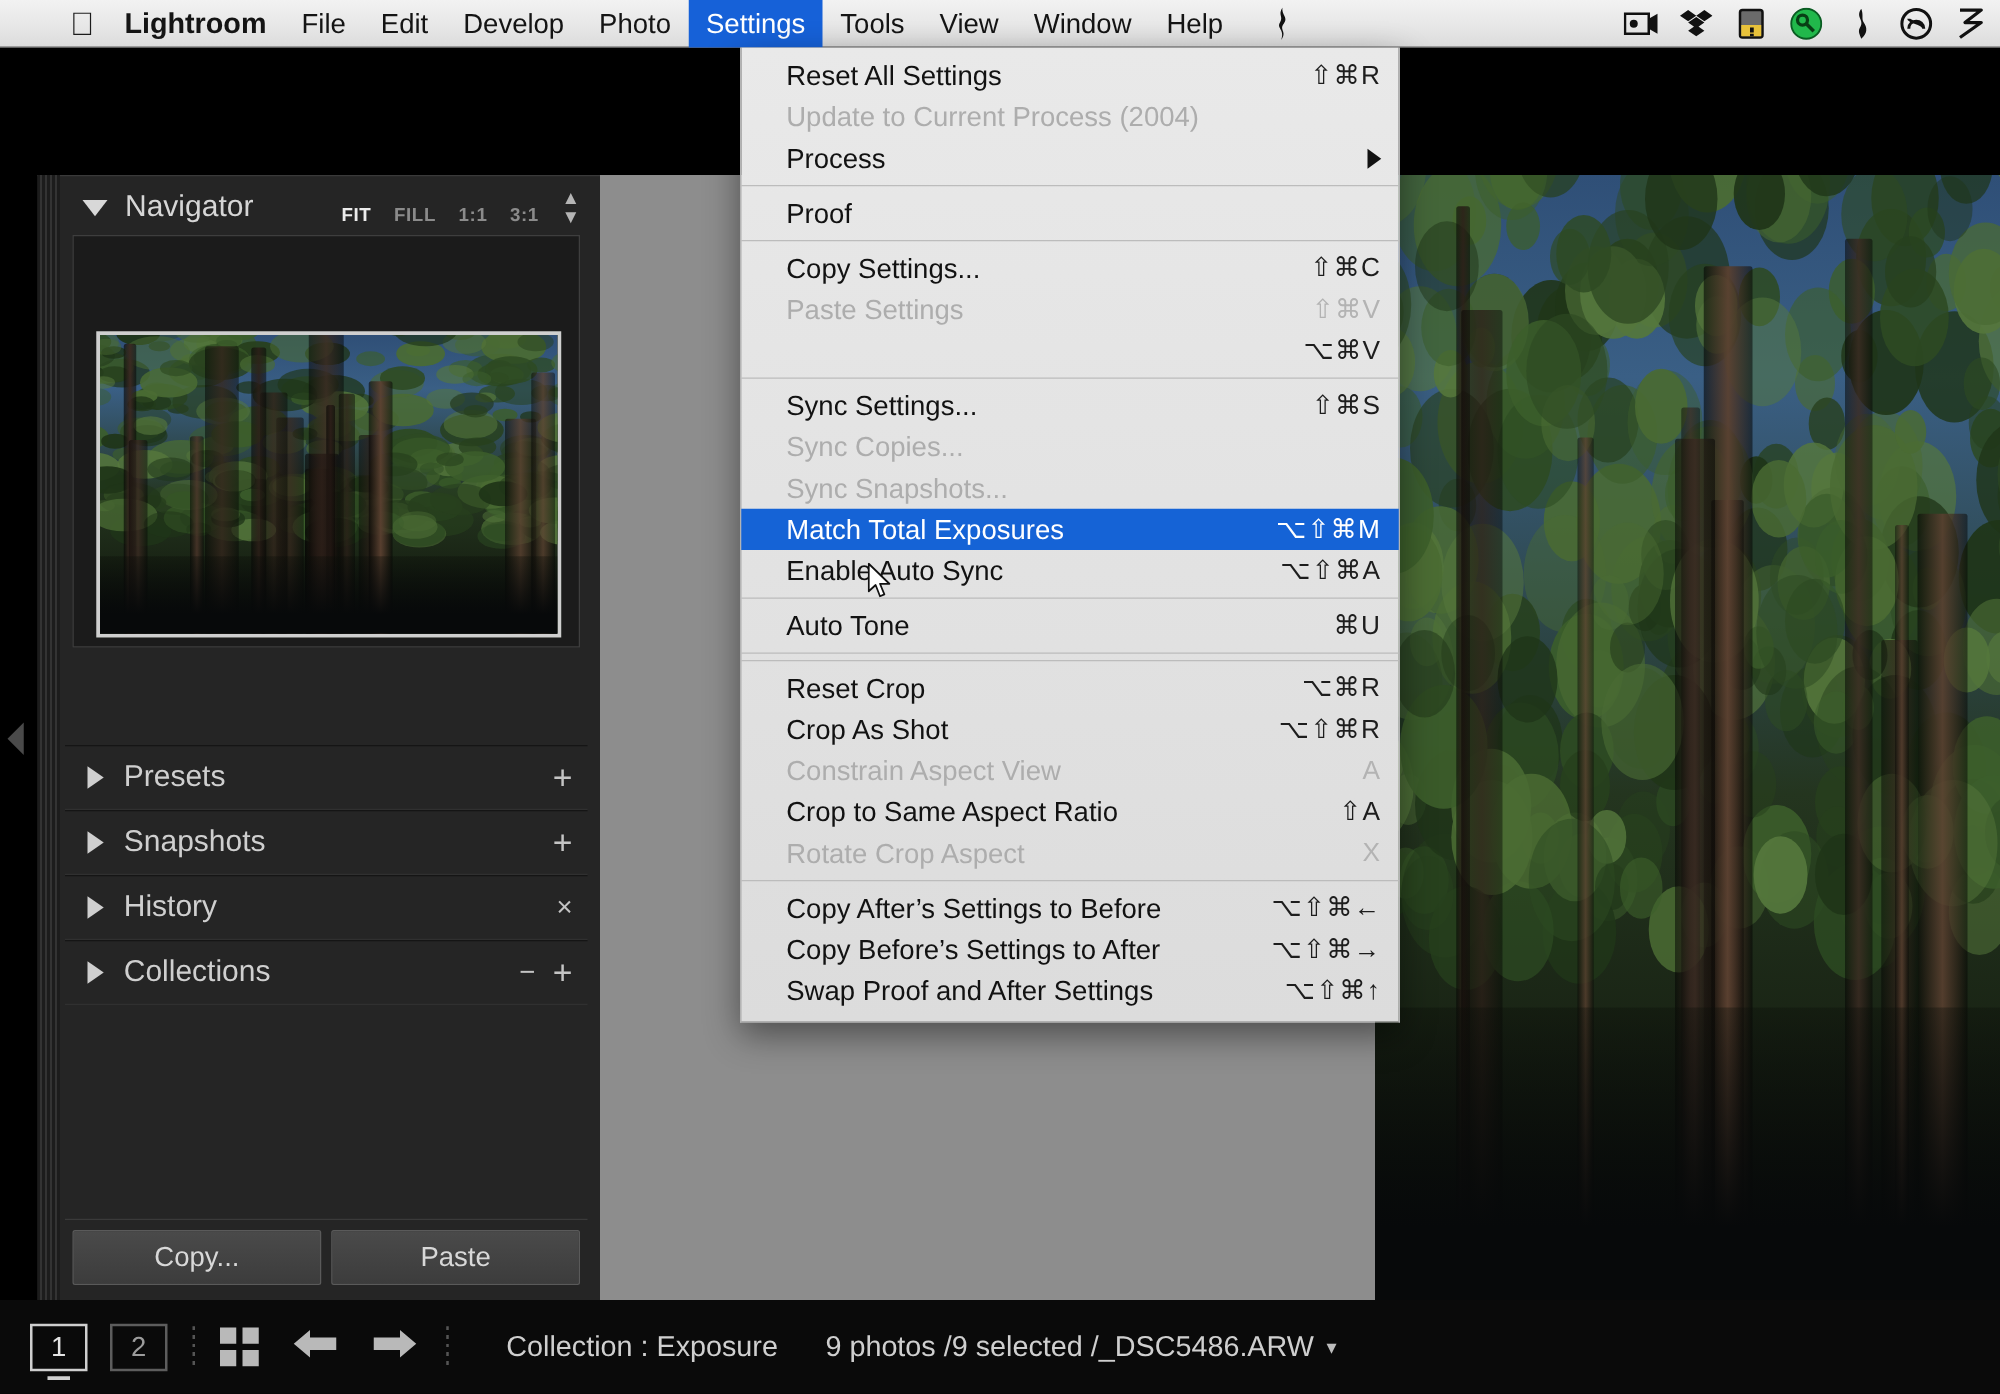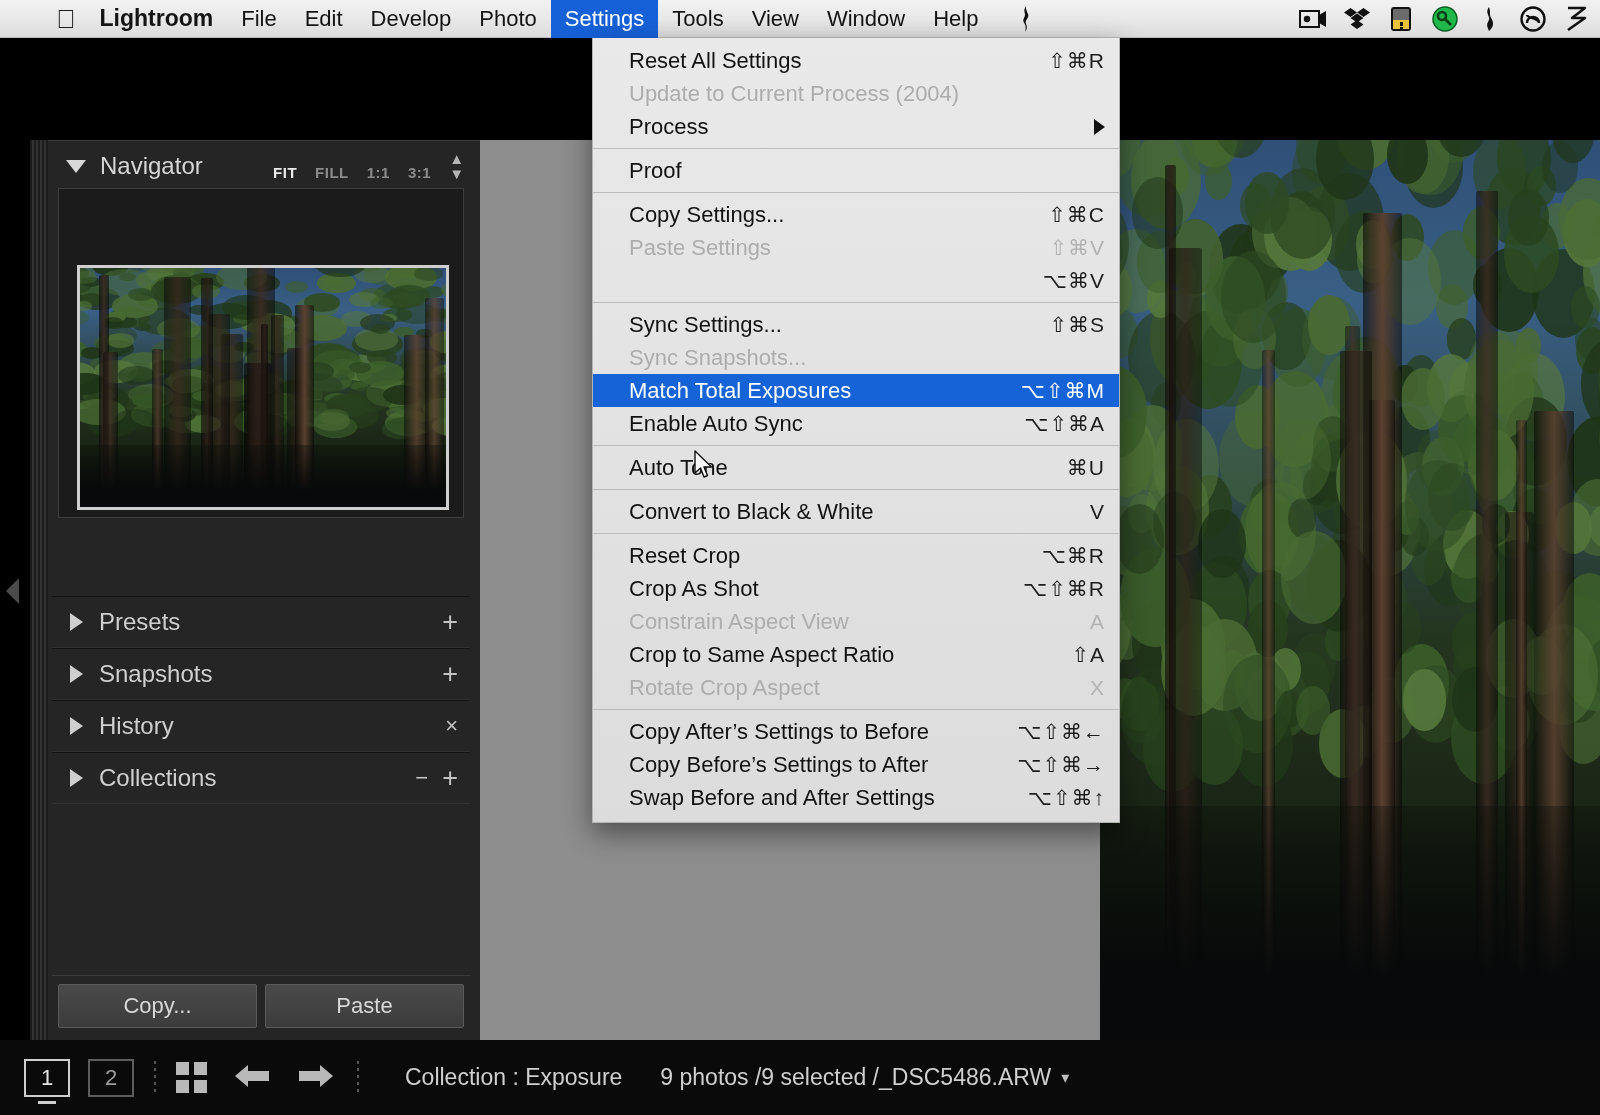--- a/index.html
+++ b/index.html
@@ -915,44 +915,43 @@
       <span class="sc">⌥⌘V</span>
     </div>
 
     <div class="msep"></div>
 
     <div class="mi">
       <span class="lbl">Sync Settings...</span>
       <span class="sc">⇧⌘S</span>
     </div>
     <div class="mi disabled">
+      <span class="lbl">Sync Copies...</span>
+    </div>
+    <div class="mi disabled">
       <span class="lbl">Sync Snapshots...</span>
     </div>
     <div class="mi hl">
       <span class="lbl">Match Total Exposures</span>
       <span class="sc">⌥⇧⌘M</span>
     </div>
     <div class="mi">
       <span class="lbl">Enable Auto Sync</span>
       <span class="sc">⌥⇧⌘A</span>
     </div>
 
     <div class="msep"></div>
 
     <div class="mi">
       <span class="lbl">Auto Tone</span>
       <span class="sc">⌘U</span>
     </div>
 
     <div class="msep"></div>
 
-    <div class="mi">
-      <span class="lbl">Convert to Black &amp; White</span>
-      <span class="sc">V</span>
-    </div>
 
     <div class="msep"></div>
 
     <div class="mi">
       <span class="lbl">Reset Crop</span>
       <span class="sc">⌥⌘R</span>
     </div>
     <div class="mi">
       <span class="lbl">Crop As Shot</span>
       <span class="sc">⌥⇧⌘R</span>
@@ -974,21 +973,21 @@
 
     <div class="mi">
       <span class="lbl">Copy After’s Settings to Before</span>
       <span class="sc">⌥⇧⌘←</span>
     </div>
     <div class="mi">
       <span class="lbl">Copy Before’s Settings to After</span>
       <span class="sc">⌥⇧⌘→</span>
     </div>
     <div class="mi">
-      <span class="lbl">Swap Before and After Settings</span>
+      <span class="lbl">Swap Proof and After Settings</span>
       <span class="sc">⌥⇧⌘↑</span>
     </div>
   </div>
 
   <div class="cursor">
     <svg width="22" height="30" viewBox="0 0 22 30">
         <path d="M1 1 L1 23 L6.5 18 L10 27 L13.5 25.5 L10 17 L17.5 17 Z" fill="#fff" stroke="#111" stroke-width="1.4" stroke-linejoin="round"></path>
       </svg>
   </div>
 

